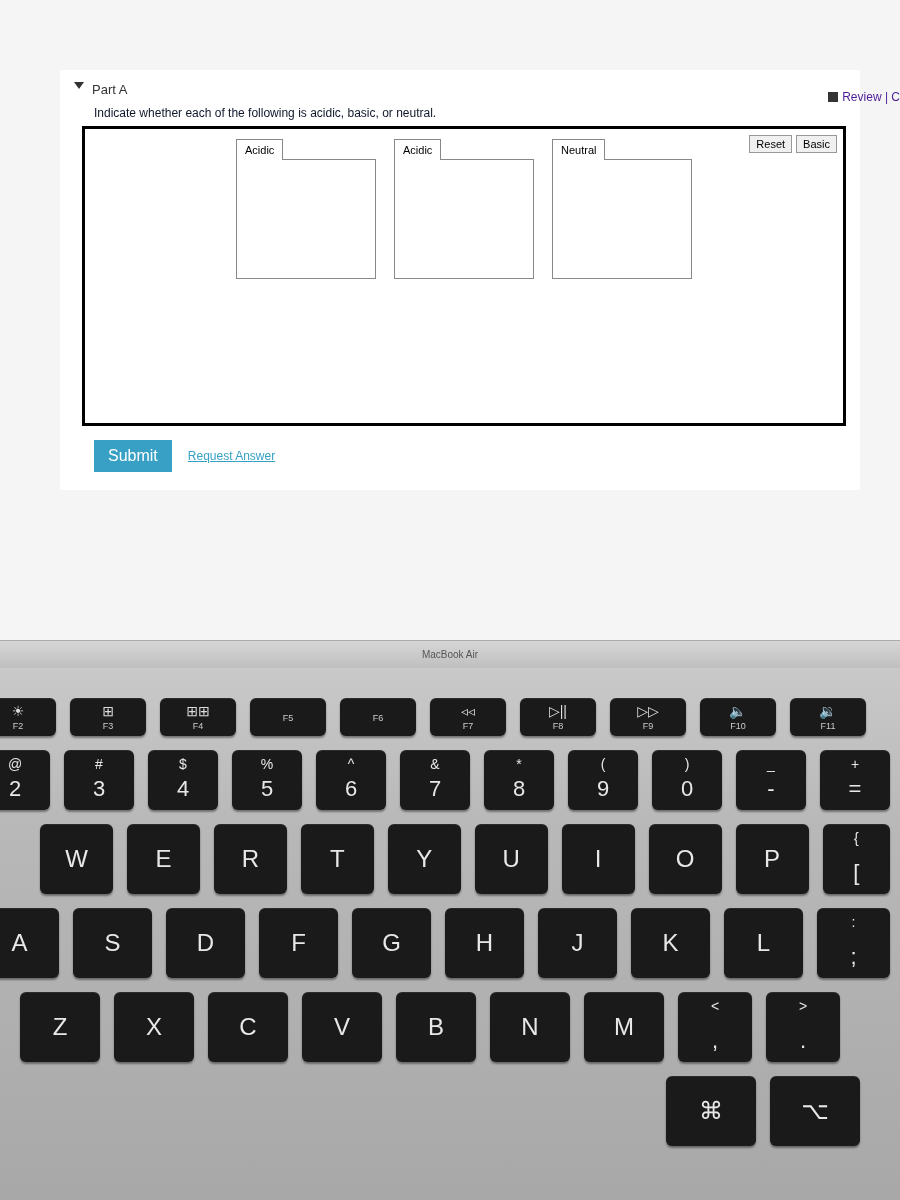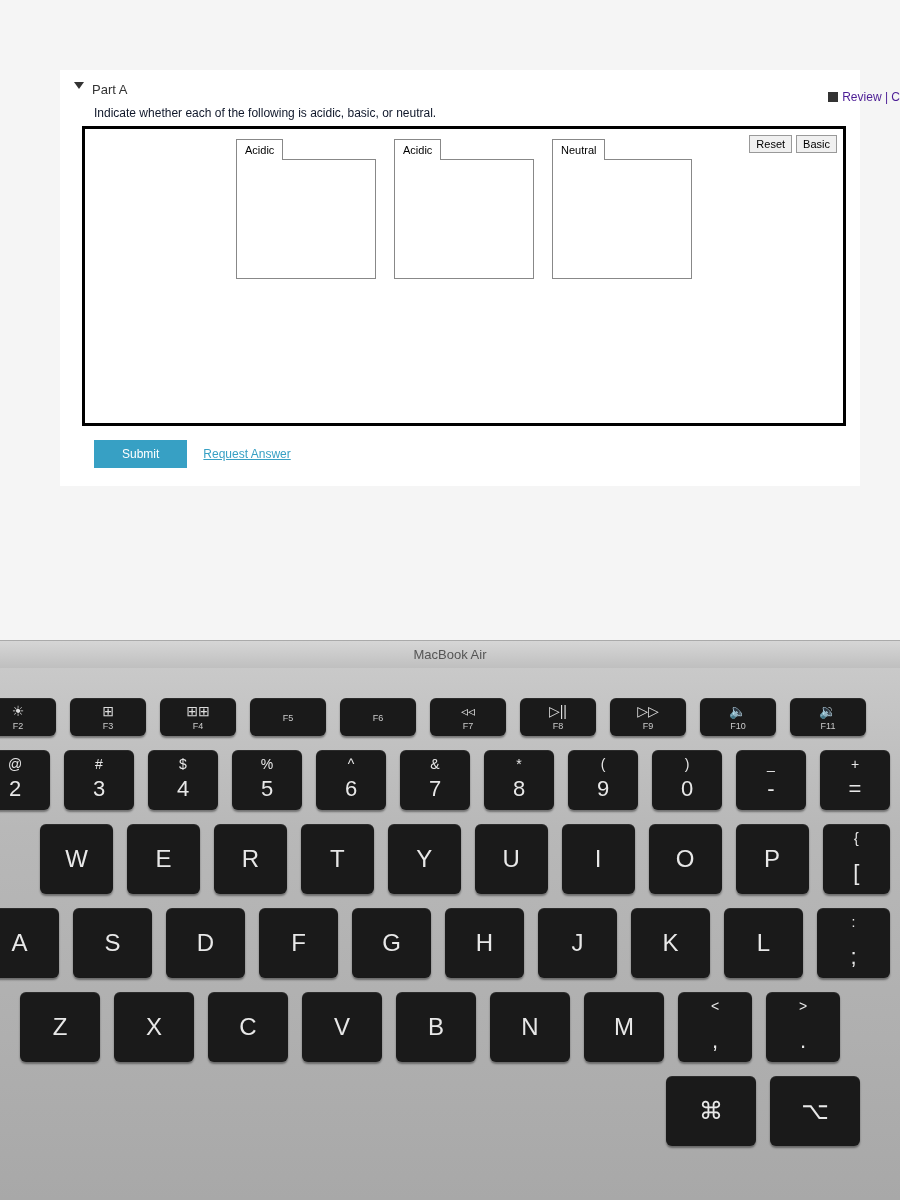--- a/index.html
+++ b/index.html
@@ -123,39 +123,39 @@
   .submit-row {
     display: flex;
     align-items: center;
     gap: 16px;
     margin-left: 20px;
   }
   .submit-btn {
     background: #37a0c4;
     color: #fff;
     border: none;
-    padding: 7px 28px;
-    font-size: 12px;
+    padding: 7px 14px;
+    font-size: 16px;
     cursor: pointer;
   }
   .request-link {
     color: #37a0c4;
     font-size: 12px;
     text-decoration: underline;
     cursor: pointer;
   }
 
   
   .hinge {
     height: 28px;
     background: linear-gradient(#d6d6d6, #bfbfbf);
     display: flex;
     align-items: center;
     justify-content: center;
-    font-size: 13px;
+    font-size: 10px;
     color: #555;
     border-top: 1px solid #aaa;
   }
   .keyboard {
     background: linear-gradient(#c9c9c9, #b8b8b8 30%, #a8a8a8);
     height: 532px;
     padding: 30px 0 0 0;
     position: relative;
   }
   .krow {

